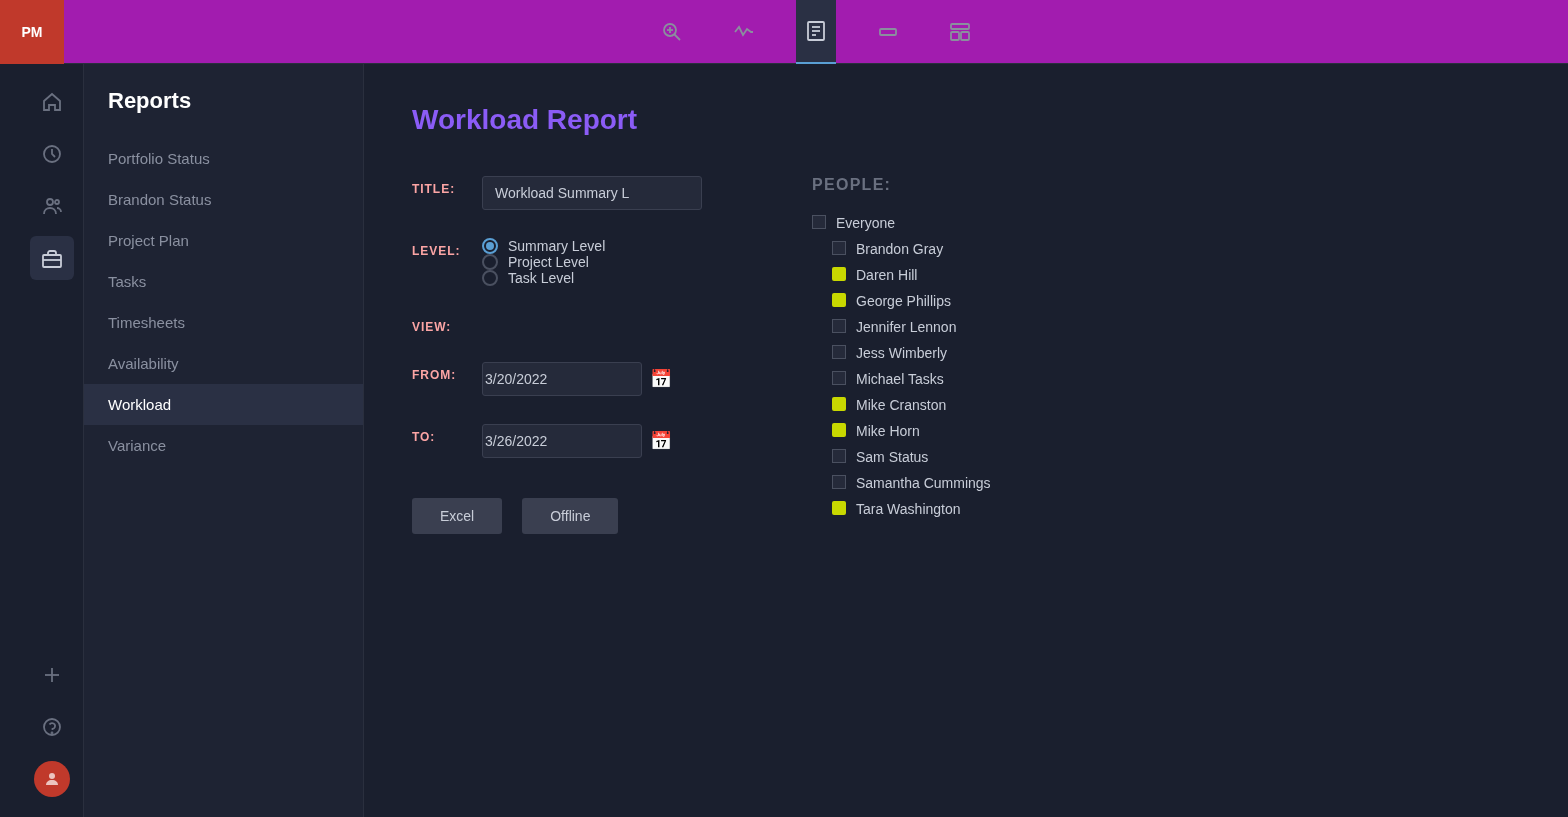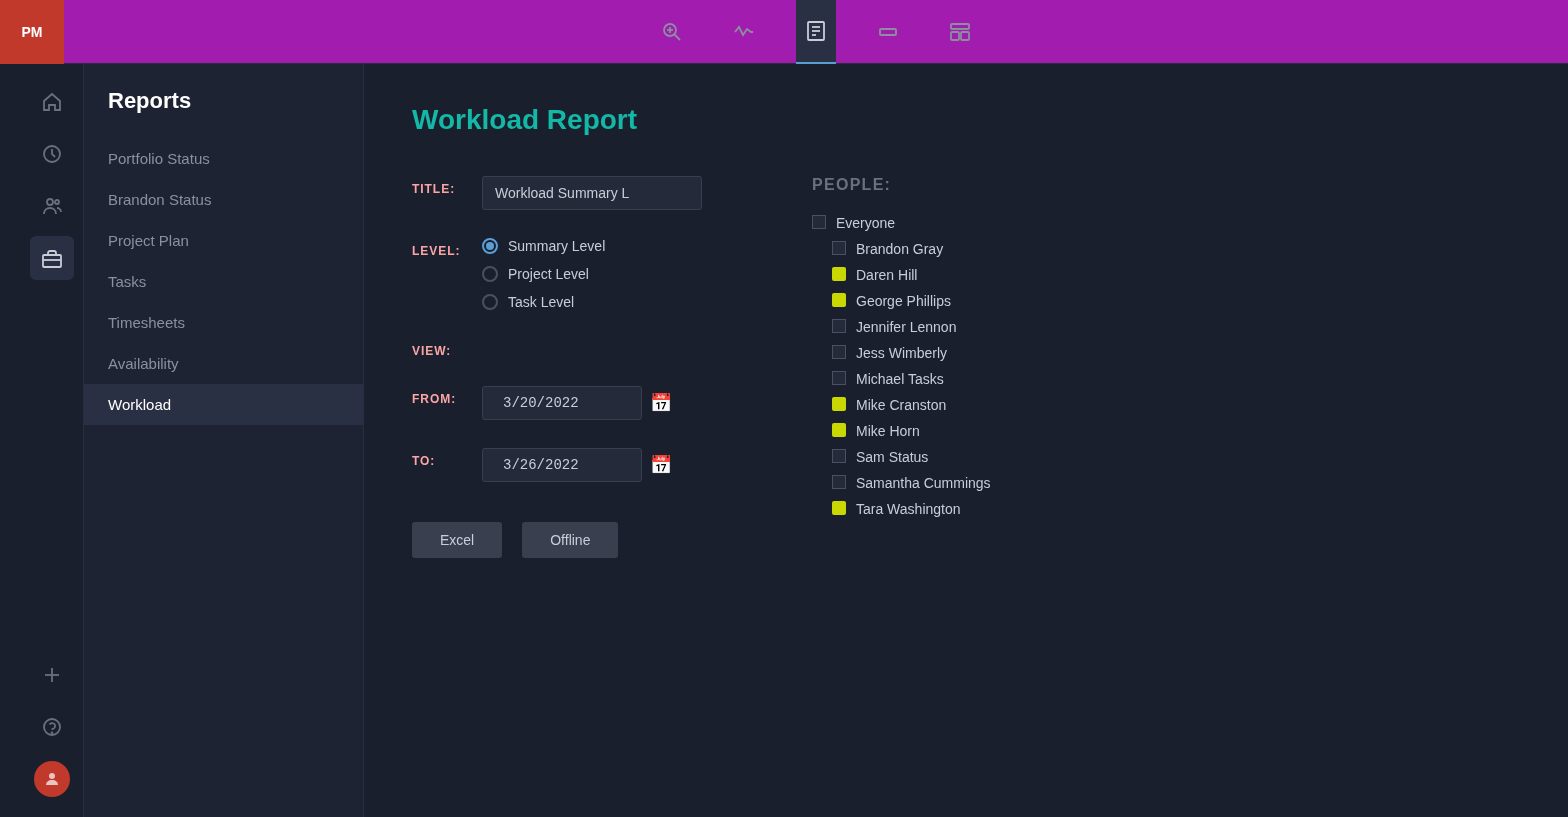--- a/index.html
+++ b/index.html
@@ -142,21 +142,21 @@
     }
 
     
     .main-content {
       flex: 1;
       background: #1a1f2e;
       padding: 40px 48px;
       overflow-y: auto;
     }
     .page-title {
-      color: #14b8a6;
+      color: #8b5cf6;
       font-size: 28px;
       font-weight: 600;
       margin-bottom: 40px;
     }
 
     
     .form-section {
       display: flex;
       gap: 80px;
     }
@@ -195,21 +195,20 @@
       font-size: 14px;
       border-radius: 3px;
       width: 220px;
       outline: none;
     }
 
     
     .radio-group {
       display: flex;
       flex-direction: column;
-      gap: 12px;
     }
     .radio-option {
       display: flex;
       align-items: center;
       gap: 10px;
       cursor: pointer;
     }
     .radio-circle {
       width: 16px;
       height: 16px;
@@ -265,26 +264,25 @@
     
     .date-input-wrapper {
       display: flex;
       align-items: center;
       gap: 8px;
     }
     .date-input {
       background: #252a3a;
       border: 1px solid #3a3f50;
       color: #c8cdd8;
-      padding: 8px 20px;
+      padding: 8px 2px;
       font-size: 14px;
       border-radius: 3px;
       width: 160px;
       outline: none;
-      font-family: Liberation Mono, monospace;
     }
     .calendar-icon {
       color: #6a7080;
       font-size: 18px;
       cursor: pointer;
     }
 
     
     .people-label {
       color: #6a7080;
@@ -451,20 +449,21 @@
 
   <div class="reports-sidebar">
     <div class="reports-title">Reports</div>
     <div class="reports-nav-item">Portfolio Status</div>
     <div class="reports-nav-item">Brandon Status</div>
     <div class="reports-nav-item">Project Plan</div>
     <div class="reports-nav-item">Tasks</div>
     <div class="reports-nav-item">Timesheets</div>
     <div class="reports-nav-item">Availability</div>
     <div class="reports-nav-item active">Workload</div>
+    <div class="reports-nav-item">Variance</div>
   </div>
 
   <div class="main-content">
     <div class="page-title">Workload Report</div>
 
     <div class="form-section">
 
       <div class="form-left">
 
         <div class="form-row">

